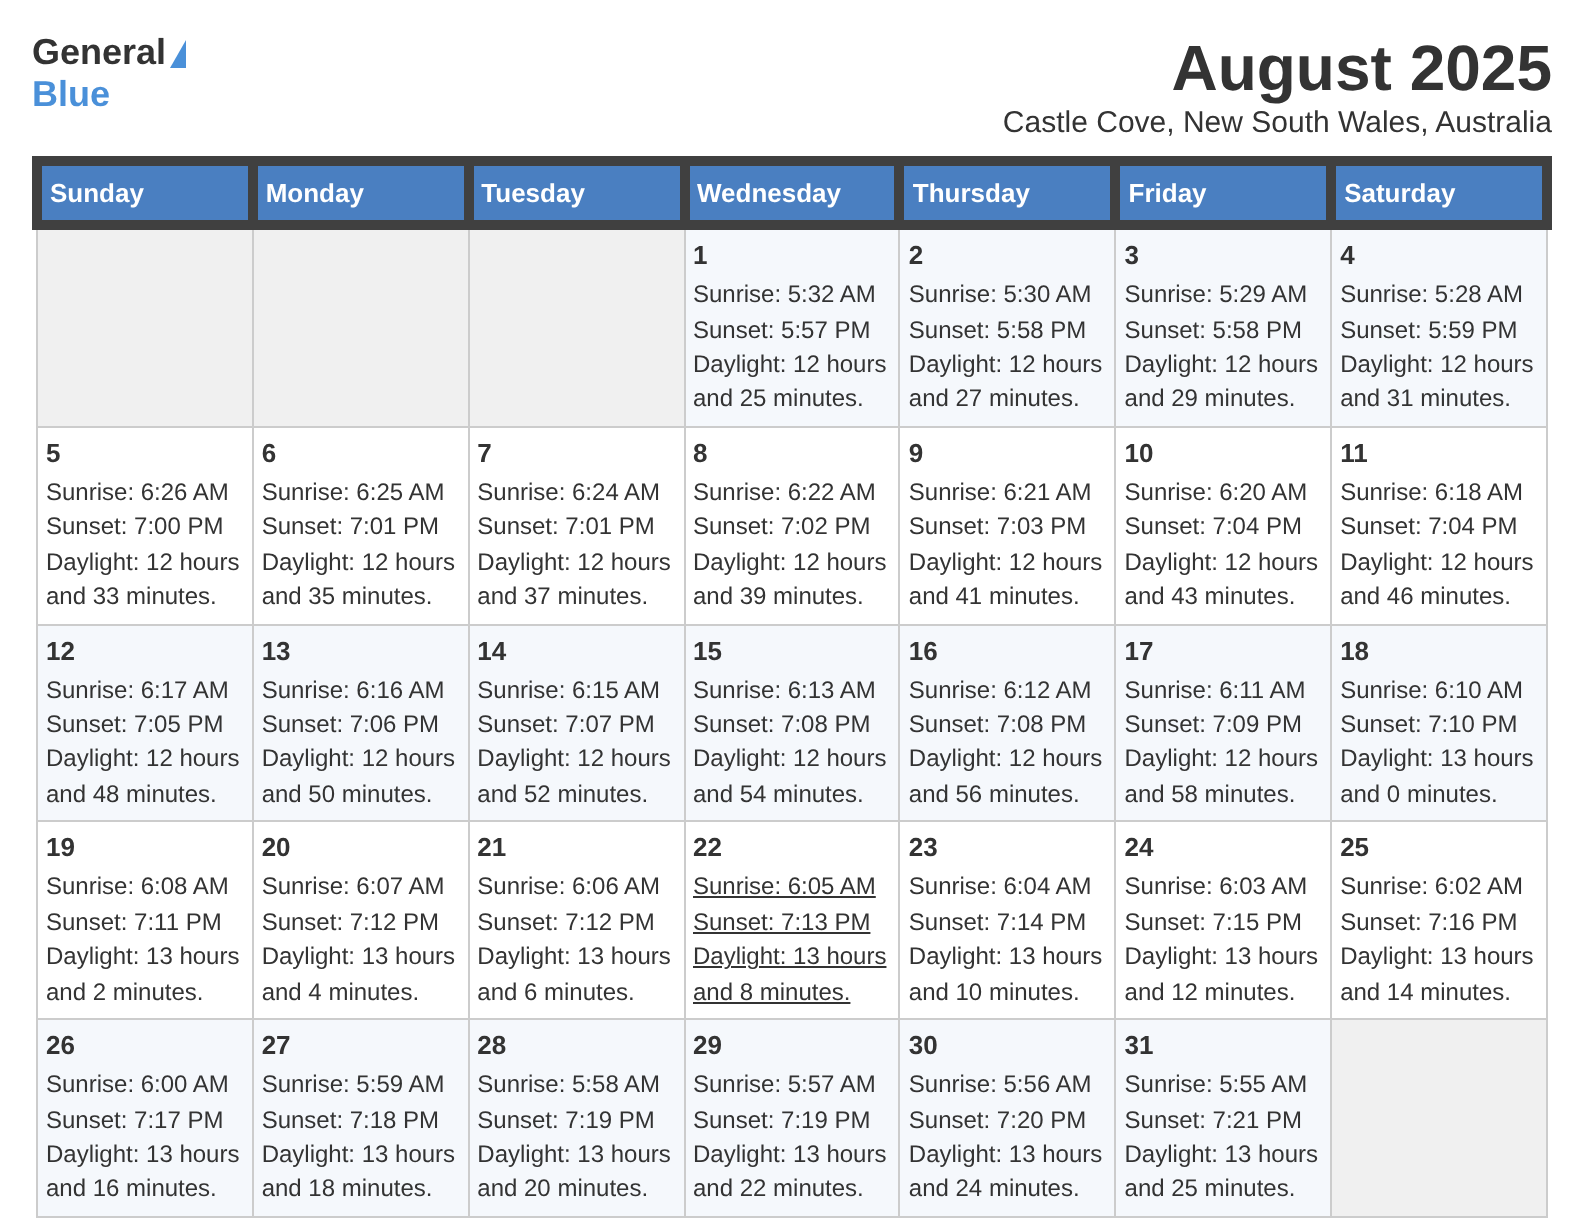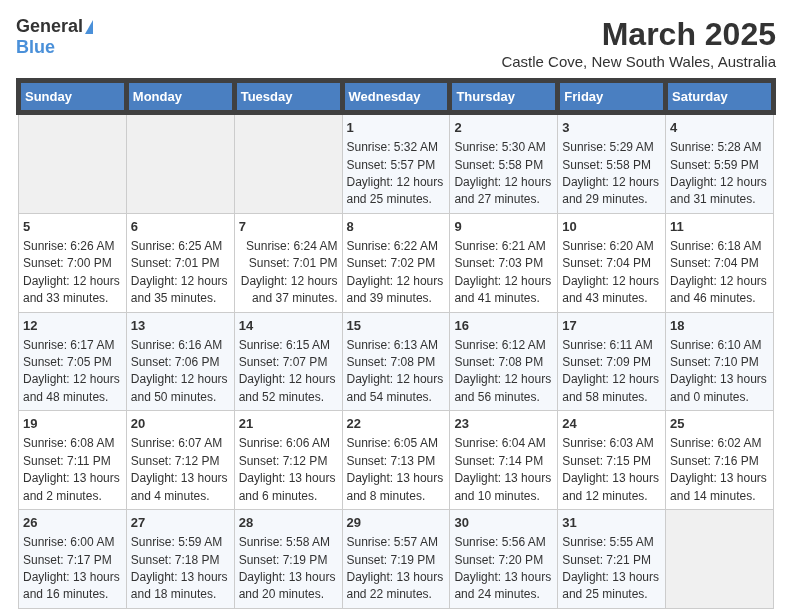--- a/index.html
+++ b/index.html
@@ -107,21 +107,21 @@
 
 <div class="header">
   <div class="logo">
     <div class="logo-row">
       <span class="logo-general">General</span>
       <span class="logo-icon"></span>
     </div>
     <span class="logo-blue">Blue</span>
   </div>
   <div class="title-block">
-    <h1>March 2025</h1>
+    <h1>August 2025</h1>
     <h2>Castle Cove, New South Wales, Australia</h2>
   </div>
 </div>
 
 <table>
   <thead>
     <tr>
     <th>Sunday</th>
         <th>Monday</th>
         <th>Tuesday</th>
@@ -175,21 +175,21 @@
         </td>
         <td>
           <span class="day-num">6</span>
           <div class="cell-text" style="white-space: pre-line;">Sunrise: 6:25 AM
 Sunset: 7:01 PM
 Daylight: 12 hours
 and 35 minutes.</div>
         </td>
         <td>
           <span class="day-num">7</span>
-          <div class="cell-text" style="white-space: pre-line; text-align: right;">Sunrise: 6:24 AM
+          <div class="cell-text" style="white-space: pre-line;">Sunrise: 6:24 AM
 Sunset: 7:01 PM
 Daylight: 12 hours
 and 37 minutes.</div>
         </td>
         <td>
           <span class="day-num">8</span>
           <div class="cell-text" style="white-space: pre-line;">Sunrise: 6:22 AM
 Sunset: 7:02 PM
 Daylight: 12 hours
 and 39 minutes.</div>
@@ -284,21 +284,21 @@
         </td>
         <td>
           <span class="day-num">21</span>
           <div class="cell-text" style="white-space: pre-line;">Sunrise: 6:06 AM
 Sunset: 7:12 PM
 Daylight: 13 hours
 and 6 minutes.</div>
         </td>
         <td>
           <span class="day-num">22</span>
-          <div class="cell-text" style="white-space: pre-line;">Sunrise: 6:05 AM
+          <div class="cell-text" style="white-space: pre-line; text-decoration: underline;">Sunrise: 6:05 AM
 Sunset: 7:13 PM
 Daylight: 13 hours
 and 8 minutes.</div>
         </td>
         <td>
           <span class="day-num">23</span>
           <div class="cell-text" style="white-space: pre-line;">Sunrise: 6:04 AM
 Sunset: 7:14 PM
 Daylight: 13 hours
 and 10 minutes.</div>

